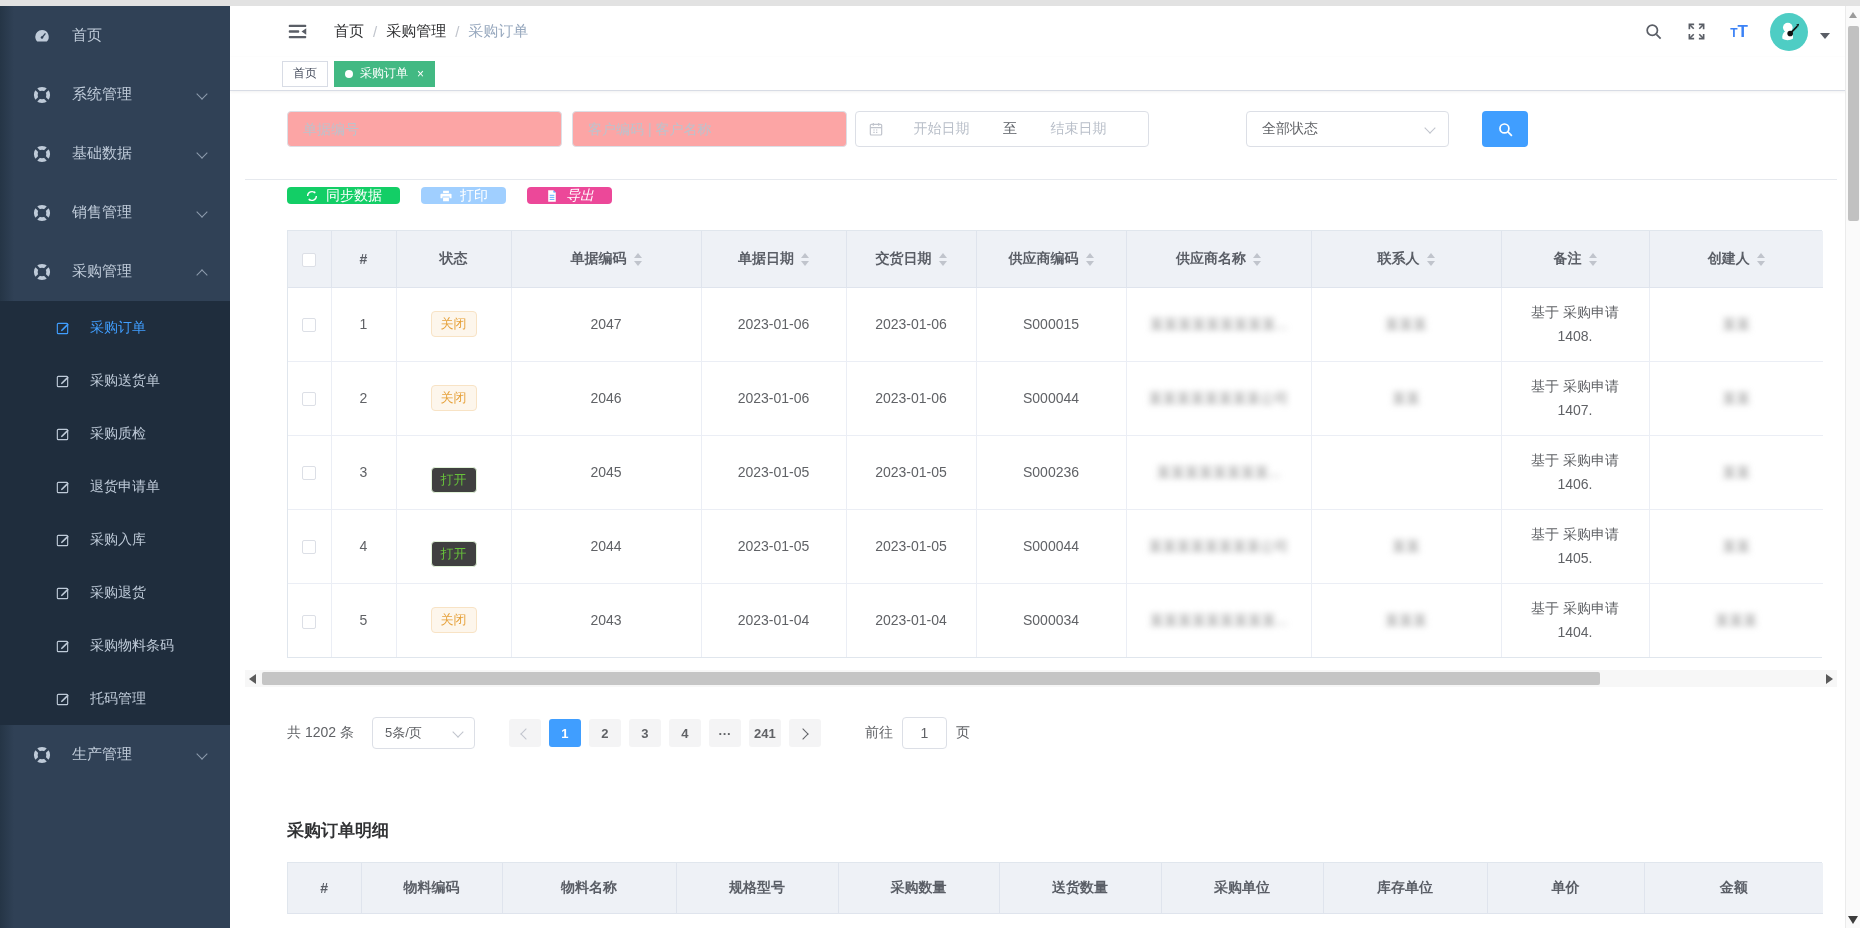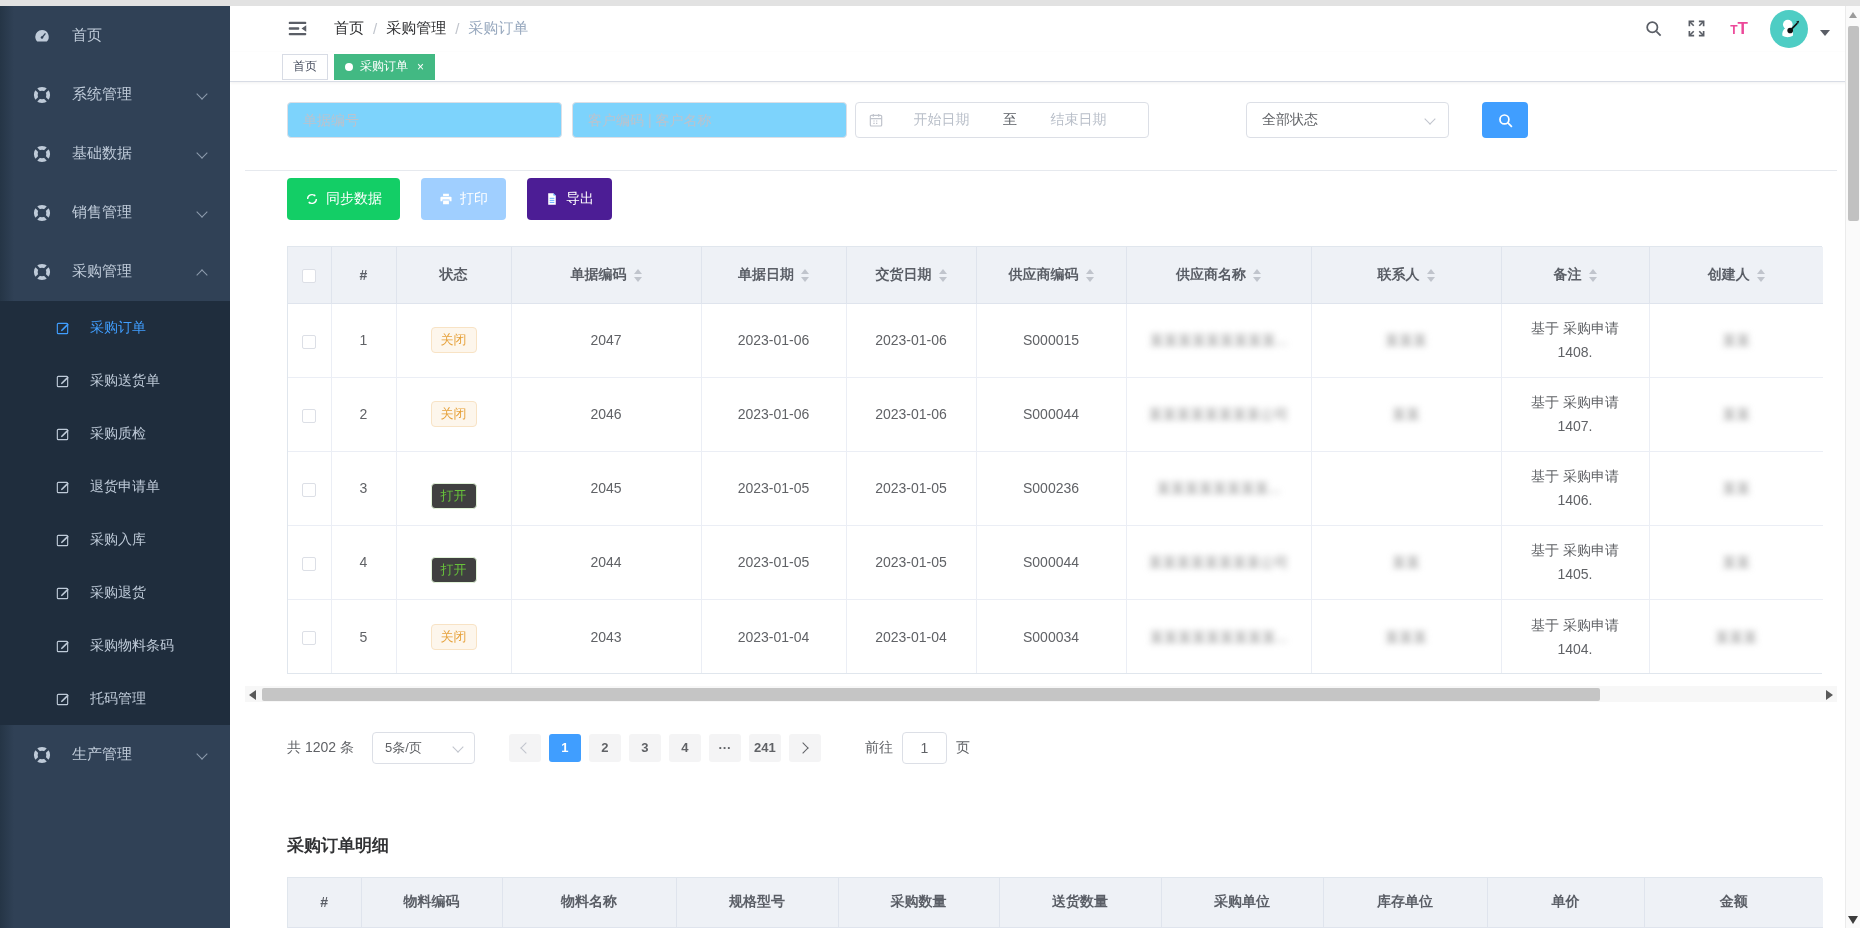--- a/index.html
+++ b/index.html
@@ -26,61 +26,61 @@
   .main { flex:1; display:flex; flex-direction:column; background:#fff; position:relative; overflow:hidden; }
 
   .navbar { height:51px; display:flex; align-items:center; padding-left:57px; }
   .hamburger { display:inline-flex; cursor:pointer; }
   .breadcrumb { display:flex; align-items:center; margin-left:26px; font-size:15px; color:#303133; }
   .breadcrumb .sep { margin:0 9px; color:#c0c4cc; }
   .breadcrumb .crumb { cursor:pointer; }
   .breadcrumb .crumb.muted { color:#97a8be; cursor:default; }
   .nav-right { margin-left:auto; display:flex; align-items:center; padding-right:30px; }
   .nav-icon { display:inline-flex; align-items:center; justify-content:center; margin-left:24px; cursor:pointer; }
-  .tt { font-size:12px; color:#ec4899; font-weight:bold; letter-spacing:0; cursor:pointer; margin-left:24px; }
+  .tt { font-size:12px; color:#3b82f6; font-weight:bold; letter-spacing:0; cursor:pointer; margin-left:24px; }
   .tt b { font-size:17px; }
   .avatar { width:38px; height:38px; border-radius:50%; background:#4ecdc4; margin-left:22px; display:flex;
     align-items:center; justify-content:center; overflow:hidden; cursor:pointer; }
   .caret-down { width:0; height:0; border-left:5px solid transparent; border-right:5px solid transparent;
     border-top:6px solid #5a5e66; margin-left:12px; margin-top:8px; cursor:pointer; }
 
   .tags { height:34px; border-bottom:1px solid #d8dce5; box-shadow:0 1px 3px rgba(0,0,0,.06);
     display:flex; align-items:center; padding-left:52px; gap:6px; }
   .tag-item { height:26px; padding:0 10px; border:1px solid #d8dce5; background:#fff; font-size:12px;
     color:#495060; display:inline-flex; align-items:center; cursor:pointer; }
   .tag-item.active { background:#42b983; border-color:#42b983; color:#fff; }
   .tag-dot { width:8px; height:8px; border-radius:50%; background:#fff; margin-right:7px; }
   .tag-close { margin-left:9px; font-size:12px; line-height:1; }
 
   
   .filters { display:flex; align-items:center; margin:20px 0 0 57px; }
   .inp { height:36px; border:1px solid #dcdfe6; border-radius:4px; font-size:14px; color:#606266;
-    padding:0 15px; background:#7dd3fc; outline:none; }
+    padding:0 15px; background:#fca5a5; outline:none; }
   .inp::placeholder { color:#bcc2cc; }
   .inp.doc { width:275px; margin-right:10px; }
   .inp.cust { width:275px; margin-right:8px; }
   .daterange { width:294px; height:36px; border:1px solid #dcdfe6; border-radius:4px; display:flex;
     align-items:center; padding:0 12px; margin-right:97px; background:#fff; cursor:text; }
   .dr-text { flex:1; text-align:center; font-size:14px; color:#b9bfc9; }
   .dr-sep { color:#5c6066; font-size:14px; margin:0 4px; }
   .select { width:203px; height:36px; border:1px solid #dcdfe6; border-radius:4px; display:flex; align-items:center;
     padding:0 12px 0 15px; font-size:14px; color:#606266; background:#fff; margin-right:33px; cursor:pointer; }
   .select .chev { margin-left:auto; }
   .select .chev::before { border-color:#c0c4cc; }
   .btn-search { width:46px; height:36px; border:none; border-radius:4px; background:#409eff; display:flex;
     align-items:center; justify-content:center; cursor:pointer; }
   .filter-divider { height:1px; background:#e6e9ee; margin:32px 23px 0 15px; width:1592px; }
 
   
   .toolbar { display:flex; gap:21px; margin:7px 0 0 57px; }
-  .btn { height:42px; border:none; border-radius:4px; color:#fff; font-size:14px; display:inline-flex;
+  .btn { height:17px; border:none; border-radius:4px; color:#fff; font-size:14px; display:inline-flex;
     align-items:center; justify-content:center; gap:7px; padding:0 18px; cursor:pointer; }
   .btn-sync { background:#13ce66; }
   .btn-print { background:#a0cfff; }
-  .btn-export { background:#4c1d95; }
+  .btn-export { background:#ec4899;font-style:italic; }
 
   
   .table-wrap { margin:26px 0 0 57px; width:1535px; border:1px solid #e0e6ed; }
   table { border-collapse:collapse; table-layout:fixed; width:1533px; font-size:14px; color:#606266; }
   thead th { background:#eef1f6; height:56px; font-weight:bold; color:#5a5e66; text-align:center;
     border-right:1px solid #dfe4ed; border-bottom:1px solid #dfe4ed; }
   thead th:last-child { border-right:none;margin-top:16px; }
   tbody td { height:74px; text-align:center; border-right:1px solid #ebeef5; border-bottom:1px solid #ebeef5;
     background:#fff; padding:0 12px; line-height:24px; }
   tbody td:last-child { border-right:none; }

